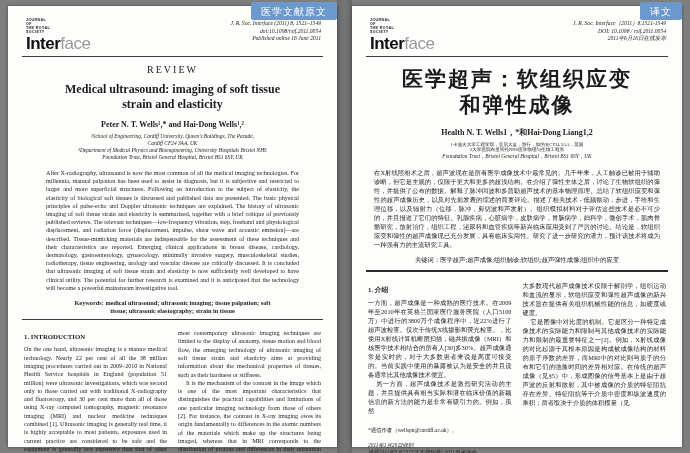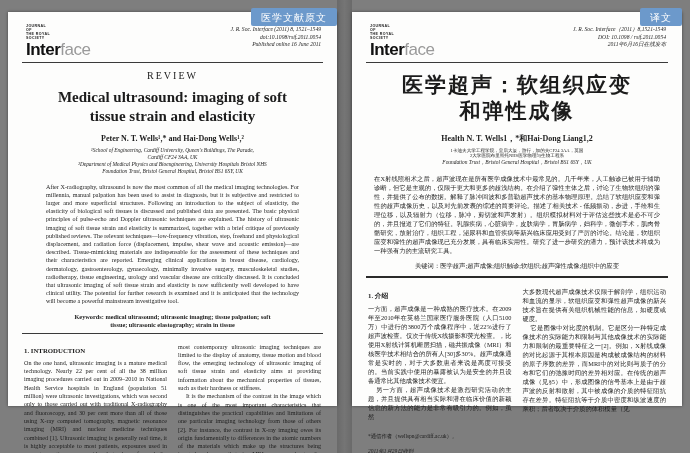--- a/index.html
+++ b/index.html
@@ -5,21 +5,21 @@
   html,body{margin:0;padding:0;}
   body{
     width:690px;height:453px;overflow:hidden;position:relative;
     background:#7e7e7e;
     font-family:"Liberation Serif","DejaVu Serif",serif;
     color:#1c1c1c;
     -webkit-text-size-adjust:none;text-size-adjust:none;
   }
   .divider{position:absolute;top:0;bottom:0;left:337px;width:15px;
     background:linear-gradient(90deg,#6a6a6a,#757575 50%,#6a6a6a);}
-  .page{position:absolute;top:12px;height:394px;background:#fdfdfc;
+  .page{position:absolute;top:6px;height:441px;background:#fdfdfc;
     box-shadow:0 0 3px rgba(0,0,0,.45);}
   .page-left{left:8px;width:329px;}
   .page-right{left:352px;width:330px;}
   .badge{position:absolute;top:-4px;right:0;z-index:5;
     background:#6c99cb;color:#fff;
     font-family:"Liberation Sans","DejaVu Sans",sans-serif;
     font-size:10px;line-height:13px;padding:3px 10px 2px;
     border-radius:2px;letter-spacing:1px;cursor:pointer;}
   .pg-inner{position:relative;padding:12px 16px 16px;height:100%;box-sizing:border-box;}
   
@@ -29,21 +29,21 @@
     font-size:3.6px;line-height:4px;letter-spacing:.4px;color:#222;font-weight:bold;}
   .logo-name{font-family:"Liberation Sans","DejaVu Sans",sans-serif;
     font-size:17px;line-height:17px;letter-spacing:-0.5px;margin-top:1px;}
   .logo-name .b{font-weight:bold;color:#111;}
   .logo-name .l{font-weight:normal;color:#9a9a9a;}
   .citation{position:absolute;right:0;top:2px;text-align:right;
     font-style:italic;font-size:5.6px;line-height:7.5px;color:#222;}
   .rule{border:none;border-top:1px solid #3a3a3a;margin:4px -2px 0;}
   .review-label{text-align:center;font-size:10px;letter-spacing:2px;margin-top:7px;
     font-variant:small-caps;}
-  .title{font-size:15px;font-weight:bold;text-align:center;line-height:1.25;
+  .title{font-size:12px;font-weight:bold;text-align:center;line-height:1.25;
     margin:7px 30px 0;}
   .title-cn{font-size:21px;letter-spacing:2px;margin-top:9px;}
   .authors{text-align:center;font-size:8px;font-weight:bold;margin-top:8px;}
   .affiliations{text-align:center;font-style:italic;font-size:5.4px;line-height:7px;margin-top:4px;}
   .affil-cn{font-style:normal;}
   .affil-cn .tiny{font-size:4.6px;line-height:5.6px;}
   .abstract{font-size:6.1px;line-height:8.2px;text-align:justify;
     margin:8px 22px 0;}
   .abstract-cn{margin:8px 6px 0;font-size:6.3px;line-height:9px;}
   .keywords{font-size:6.3px;font-weight:bold;text-align:center;margin:7px 48px 0;line-height:8px;}

